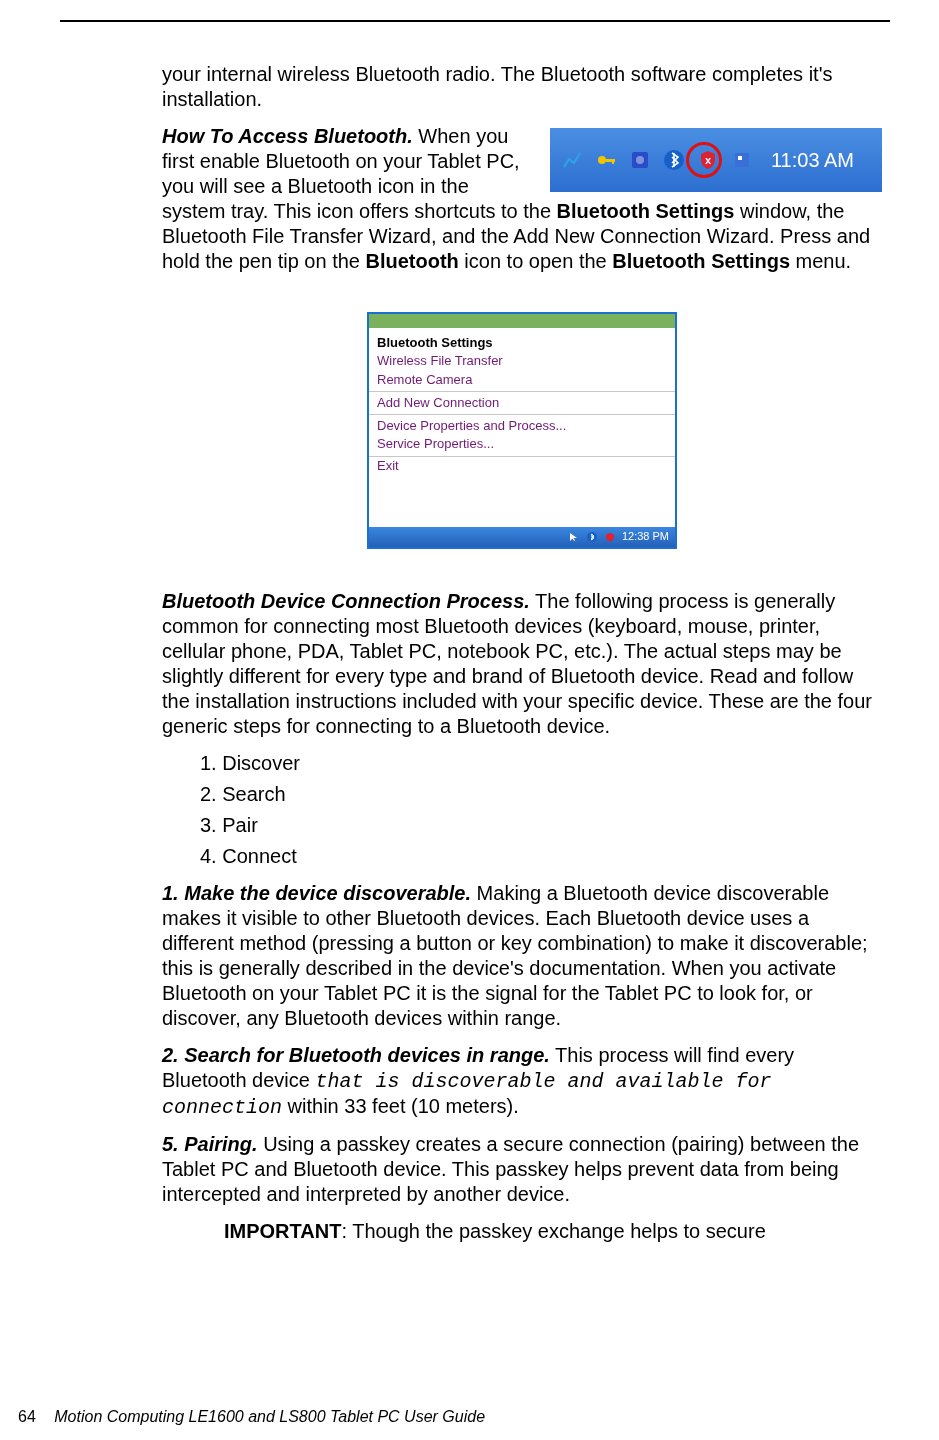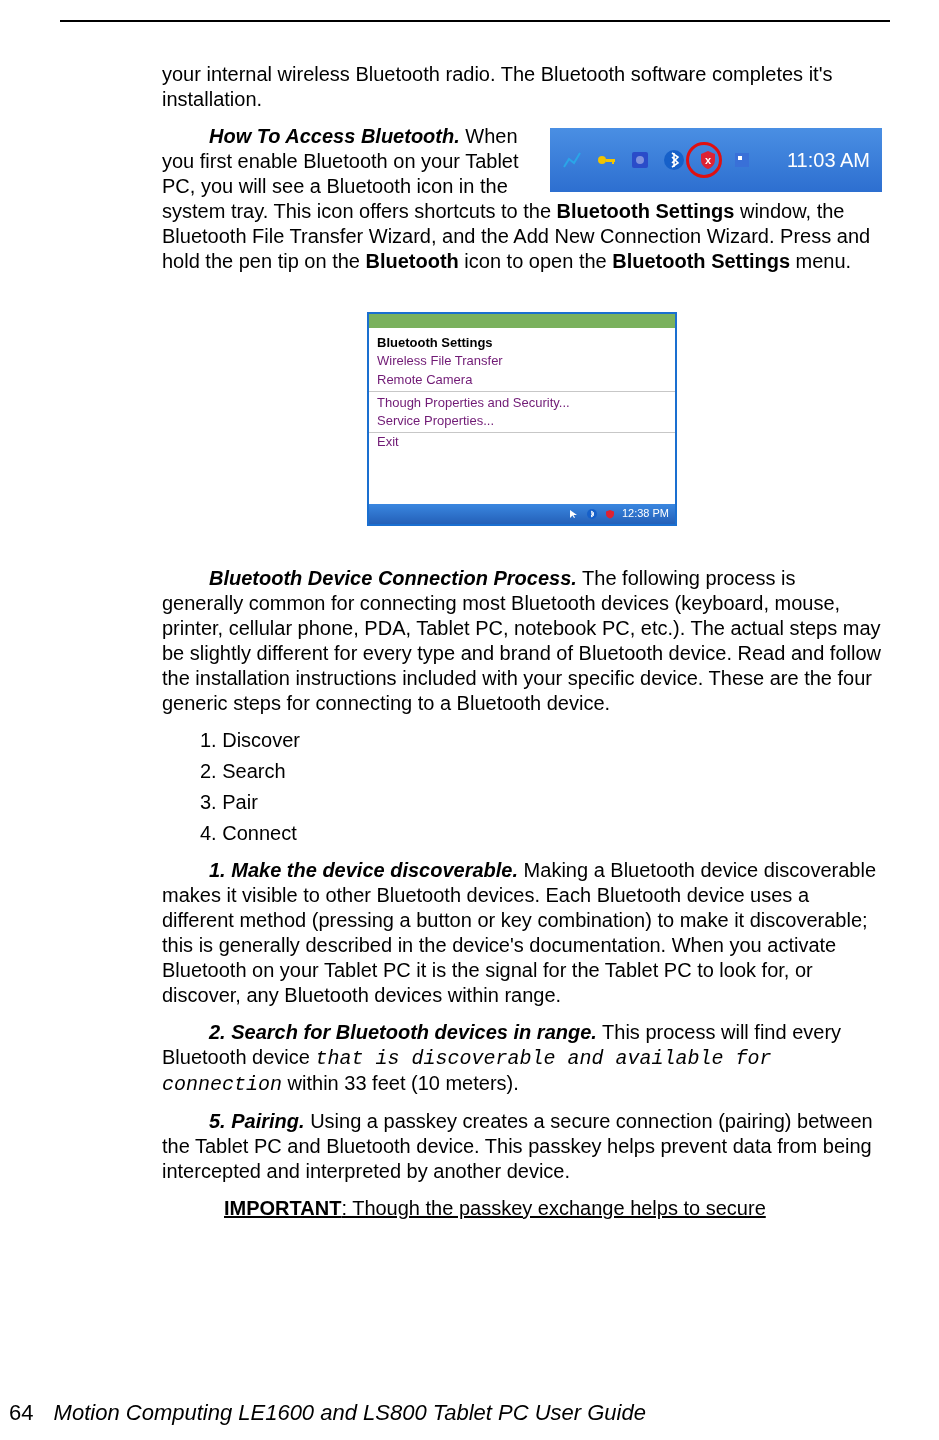--- a/index.html
+++ b/index.html
@@ -19,21 +19,21 @@
       width: 830px;
       margin-left: 10px;
     }
     .content {
       margin-left: 112px;
       width: 720px;
       font-size: 20px;
       line-height: 1.25;
     }
     .para { margin-bottom: 12px; }
-    .bold-italic { font-weight: bold; font-style: italic; margin-left: 47px; }
+    .bold-italic { font-weight: bold; font-style: italic; }
     .bold { font-weight: bold; }
     .italic { font-style: italic; font-family: Liberation Mono, monospace; }
     .tray-wrap {
       overflow: hidden;
     }
     .tray-img {
       float: right;
       margin-left: 18px;
       margin-top: 4px;
     }
@@ -52,21 +52,21 @@
       height: 28px;
       display: flex;
       align-items: center;
       justify-content: center;
       font-size: 18px;
     }
     .tray-time {
       color: #fff;
       font-size: 20px;
       margin-left: auto;
-      margin-right: 4px;
+      margin-right: 20px;
     }
     .bt-circle {
       position: absolute;
       width: 36px;
       height: 36px;
       border: 3px solid #e01010;
       border-radius: 50%;
       left: 136px;
       top: 14px;
       pointer-events: none;
@@ -123,27 +123,26 @@
       justify-content: center;
     }
     .steps {
       margin: 8px 0 12px 38px;
     }
     .steps .step {
       margin-bottom: 6px;
     }
     .important-block {
       margin-left: 62px;
-      text-decoration: underline;
     }
     .footer {
       position: absolute;
       bottom: 14px;
-      left: 9px;
-      font-size: 22px;
+      left: 18px;
+      font-size: 16px;
     }
     .footer .pagenum {
       margin-right: 14px;
     }
     .footer .booktitle { font-style: italic; }
   </style>
 </head>
 <body>
 
 <div class="rule"></div>
@@ -201,21 +200,24 @@
   <div class="menu-img">
     <div class="menu-shot">
       <div class="menu-green"></div>
       <div class="menu-body">
         <div class="menu-sec">
           <div class="menu-item menu-title">Bluetooth Settings</div>
           <div class="menu-item">Wireless File Transfer</div>
           <div class="menu-item">Remote Camera</div>
         </div>
         <div class="menu-sec">
-          <div class="menu-item">Though Properties and Security...</div>
+          <div class="menu-item">Add New Connection</div>
+        </div>
+        <div class="menu-sec">
+          <div class="menu-item">Device Properties and Process...</div>
           <div class="menu-item">Service Properties...</div>
         </div>
         <div>
           <div class="menu-item">Exit</div>
         </div>
       </div>
       <div class="menu-bar">
         <span class="mini-icon">
           <svg width="10" height="10" viewBox="0 0 10 10">
               <path d="M1 1 L1 9 L3.5 6.5 L5 9 L6 8.5 L4.5 6 L8 6 Z" fill="#fff"></path>

